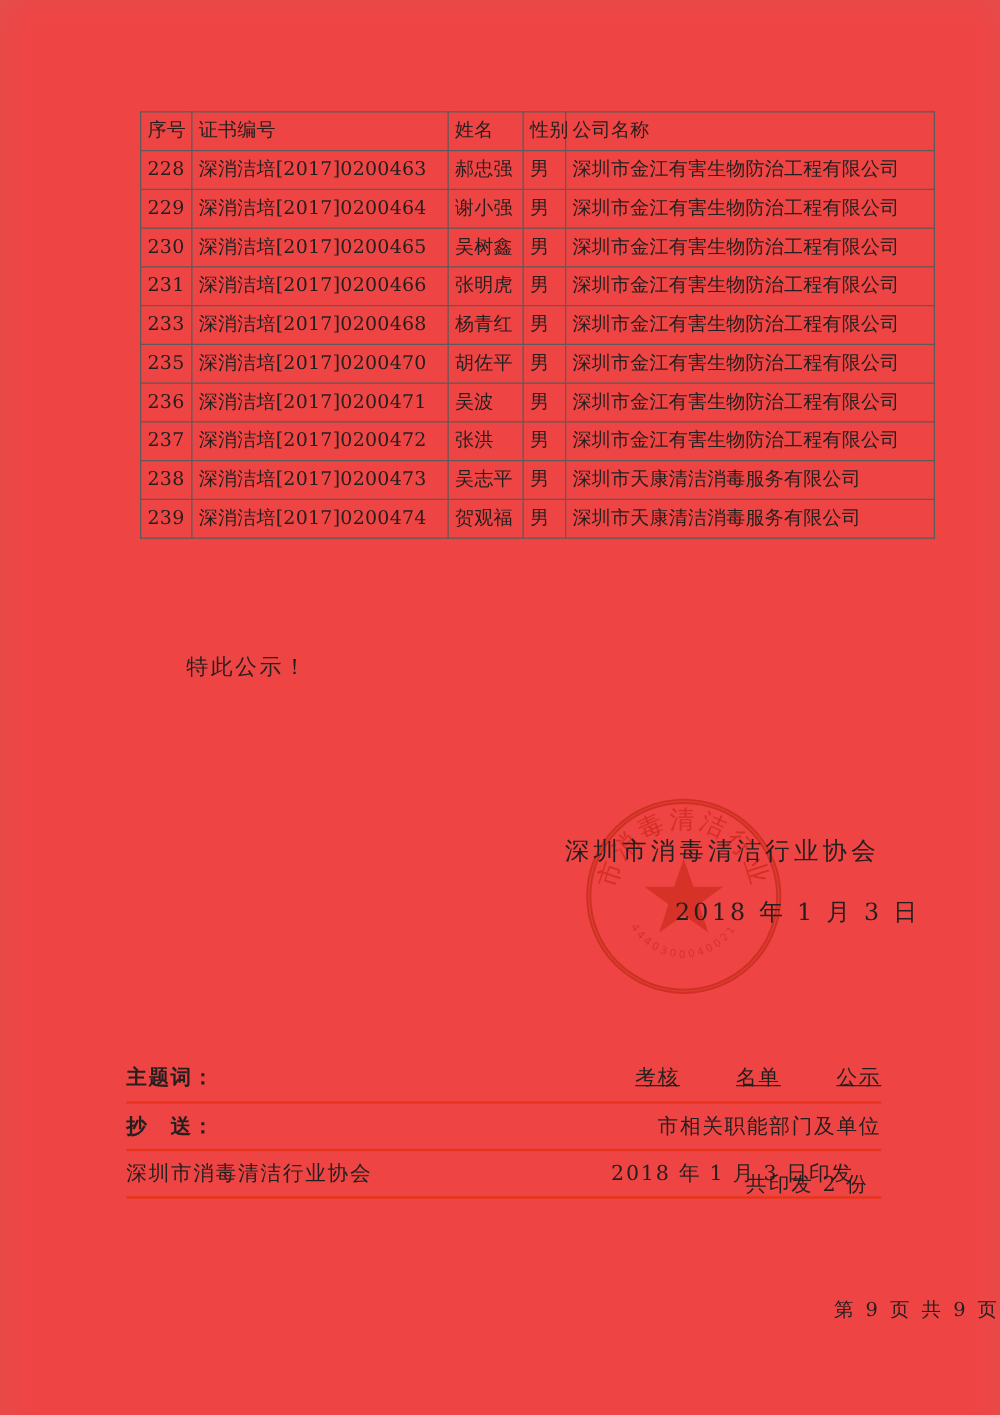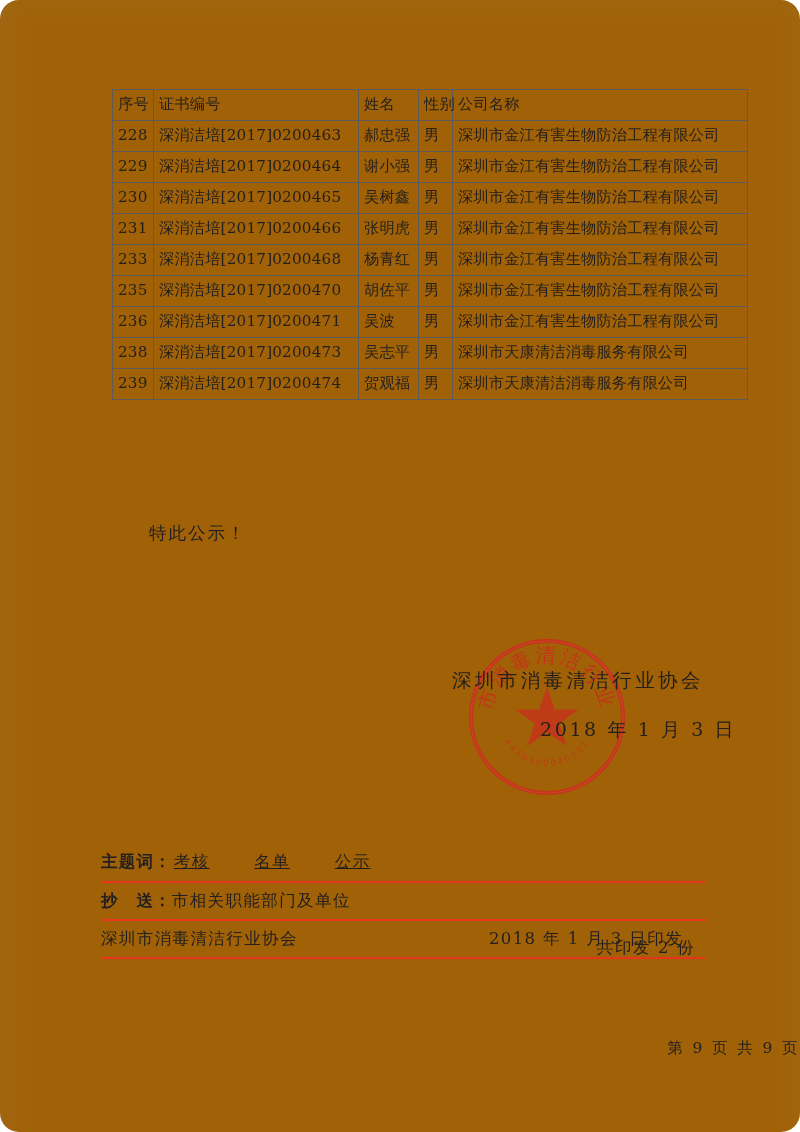--- a/index.html
+++ b/index.html
@@ -5,25 +5,24 @@
   html, body {
     margin: 0;
     padding: 0;
     background: #ffffff;
   }
   .page {
     position: relative;
     width: 800px;
     height: 1132px;
     margin: 0 auto;
-    background: #a16207;
+    background: #ef4444;
     font-family: "DejaVu Serif", "Liberation Serif", serif;
     color: #231f1e;
     overflow: hidden;
-    border-radius: 19px;
   }
   
   .scan-tint {
     position: absolute;
     inset: 0;
     pointer-events: none;
     background:
       linear-gradient(to right, rgba(150,140,130,0.07) 0px, rgba(255,255,255,0) 28px),
       linear-gradient(to left,  rgba(150,140,130,0.06) 0px, rgba(255,255,255,0) 22px),
       linear-gradient(to bottom, rgba(150,140,130,0.05) 0px, rgba(255,255,255,0) 24px);
@@ -112,20 +111,21 @@
     background: #e8341c;
     width: 100%;
   }
   .f-row {
     display: flex;
     align-items: center;
     height: 36px;
     font-size: 16.5px;
     letter-spacing: 1.4px;
     white-space: nowrap;
+    justify-content: space-between;
   }
   .f-row.first { height: 38px; }
   .f-label {
     font-weight: bold;
     letter-spacing: 1.2px;
   }
   .f-kw { margin-left: 2px; }
   .f-kw span { margin-right: 38px; text-decoration: underline; }
   .f-kw span:last-child { margin-right: 0; }
   .f-spread { flex: 1; }
@@ -215,20 +215,27 @@
           <td class="idx">235</td>
           <td class="cert">深消洁培[2017]0200470</td>
           <td>胡佐平</td>
           <td>男</td>
           <td class="comp">深圳市金江有害生物防治工程有限公司</td>
         </tr>
         <tr>
           <td class="idx">236</td>
           <td class="cert">深消洁培[2017]0200471</td>
           <td>吴波</td>
+          <td>男</td>
+          <td class="comp">深圳市金江有害生物防治工程有限公司</td>
+        </tr>
+        <tr>
+          <td class="idx">237</td>
+          <td class="cert">深消洁培[2017]0200472</td>
+          <td>张洪</td>
           <td>男</td>
           <td class="comp">深圳市金江有害生物防治工程有限公司</td>
         </tr>
         <tr>
           <td class="idx">238</td>
           <td class="cert">深消洁培[2017]0200473</td>
           <td>吴志平</td>
           <td>男</td>
           <td class="comp">深圳市天康清洁消毒服务有限公司</td>
         </tr>

